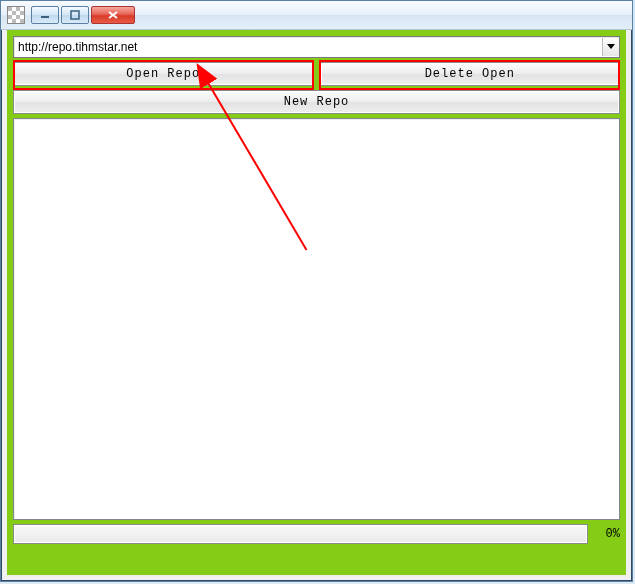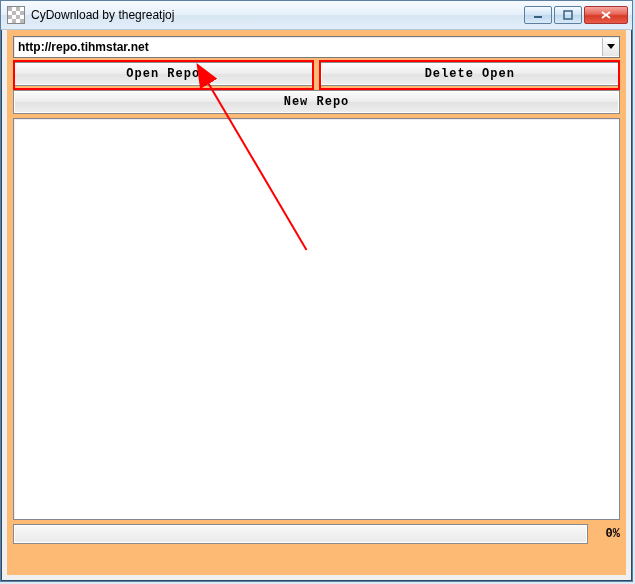--- a/index.html
+++ b/index.html
@@ -44,22 +44,21 @@
     box-sizing:border-box;
   }
   .winbtn.close{
     background:linear-gradient(to bottom,#f6a7a0 0%,#e66556 45%,#d83b27 55%,#e85b47 100%);
     border-color:#a33;color:#fff;width:44px;
   }
   .winbtn svg{display:block;}
   
   .client{
     position:absolute;top:29px;left:6px;right:6px;bottom:6px;
-    background:#fdba74;
-    font-weight:bold;
+    background:#84cc16;
   }
   .row{display:flex;gap:6px;align-items:stretch;}
   .url-row{margin:6px 6px 4px 6px;}
   .combo{
     flex:1;height:20px;
     border:1px solid #7a7a7a;
     background:#fff;
     display:flex;align-items:center;
     box-shadow:inset 1px 1px 0 #e8e8e8;
   }
@@ -111,21 +110,20 @@
   .annot{position:absolute;pointer-events:none;}
   .redbox{border:2px solid #ff0000;position:absolute;}
   .arrow-svg{position:absolute;top:0;left:0;width:100%;height:100%;}
 </style>
 </head>
 <body>
 
 <div class="window">
   <div class="titlebar">
     <div class="appicon"></div>
-    <div class="title">CyDownload by thegreatjoj</div>
     <div class="winbtns">
       <div class="winbtn">
         <svg width="10" height="10">
             <line x1="1" y1="7" x2="9" y2="7" stroke="#39607f" stroke-width="2"></line>
           </svg>
       </div>
       <div class="winbtn">
         <svg width="10" height="10">
             <rect x="1" y="1" width="8" height="8" fill="none" stroke="#39607f" stroke-width="1.5"></rect>
           </svg>

